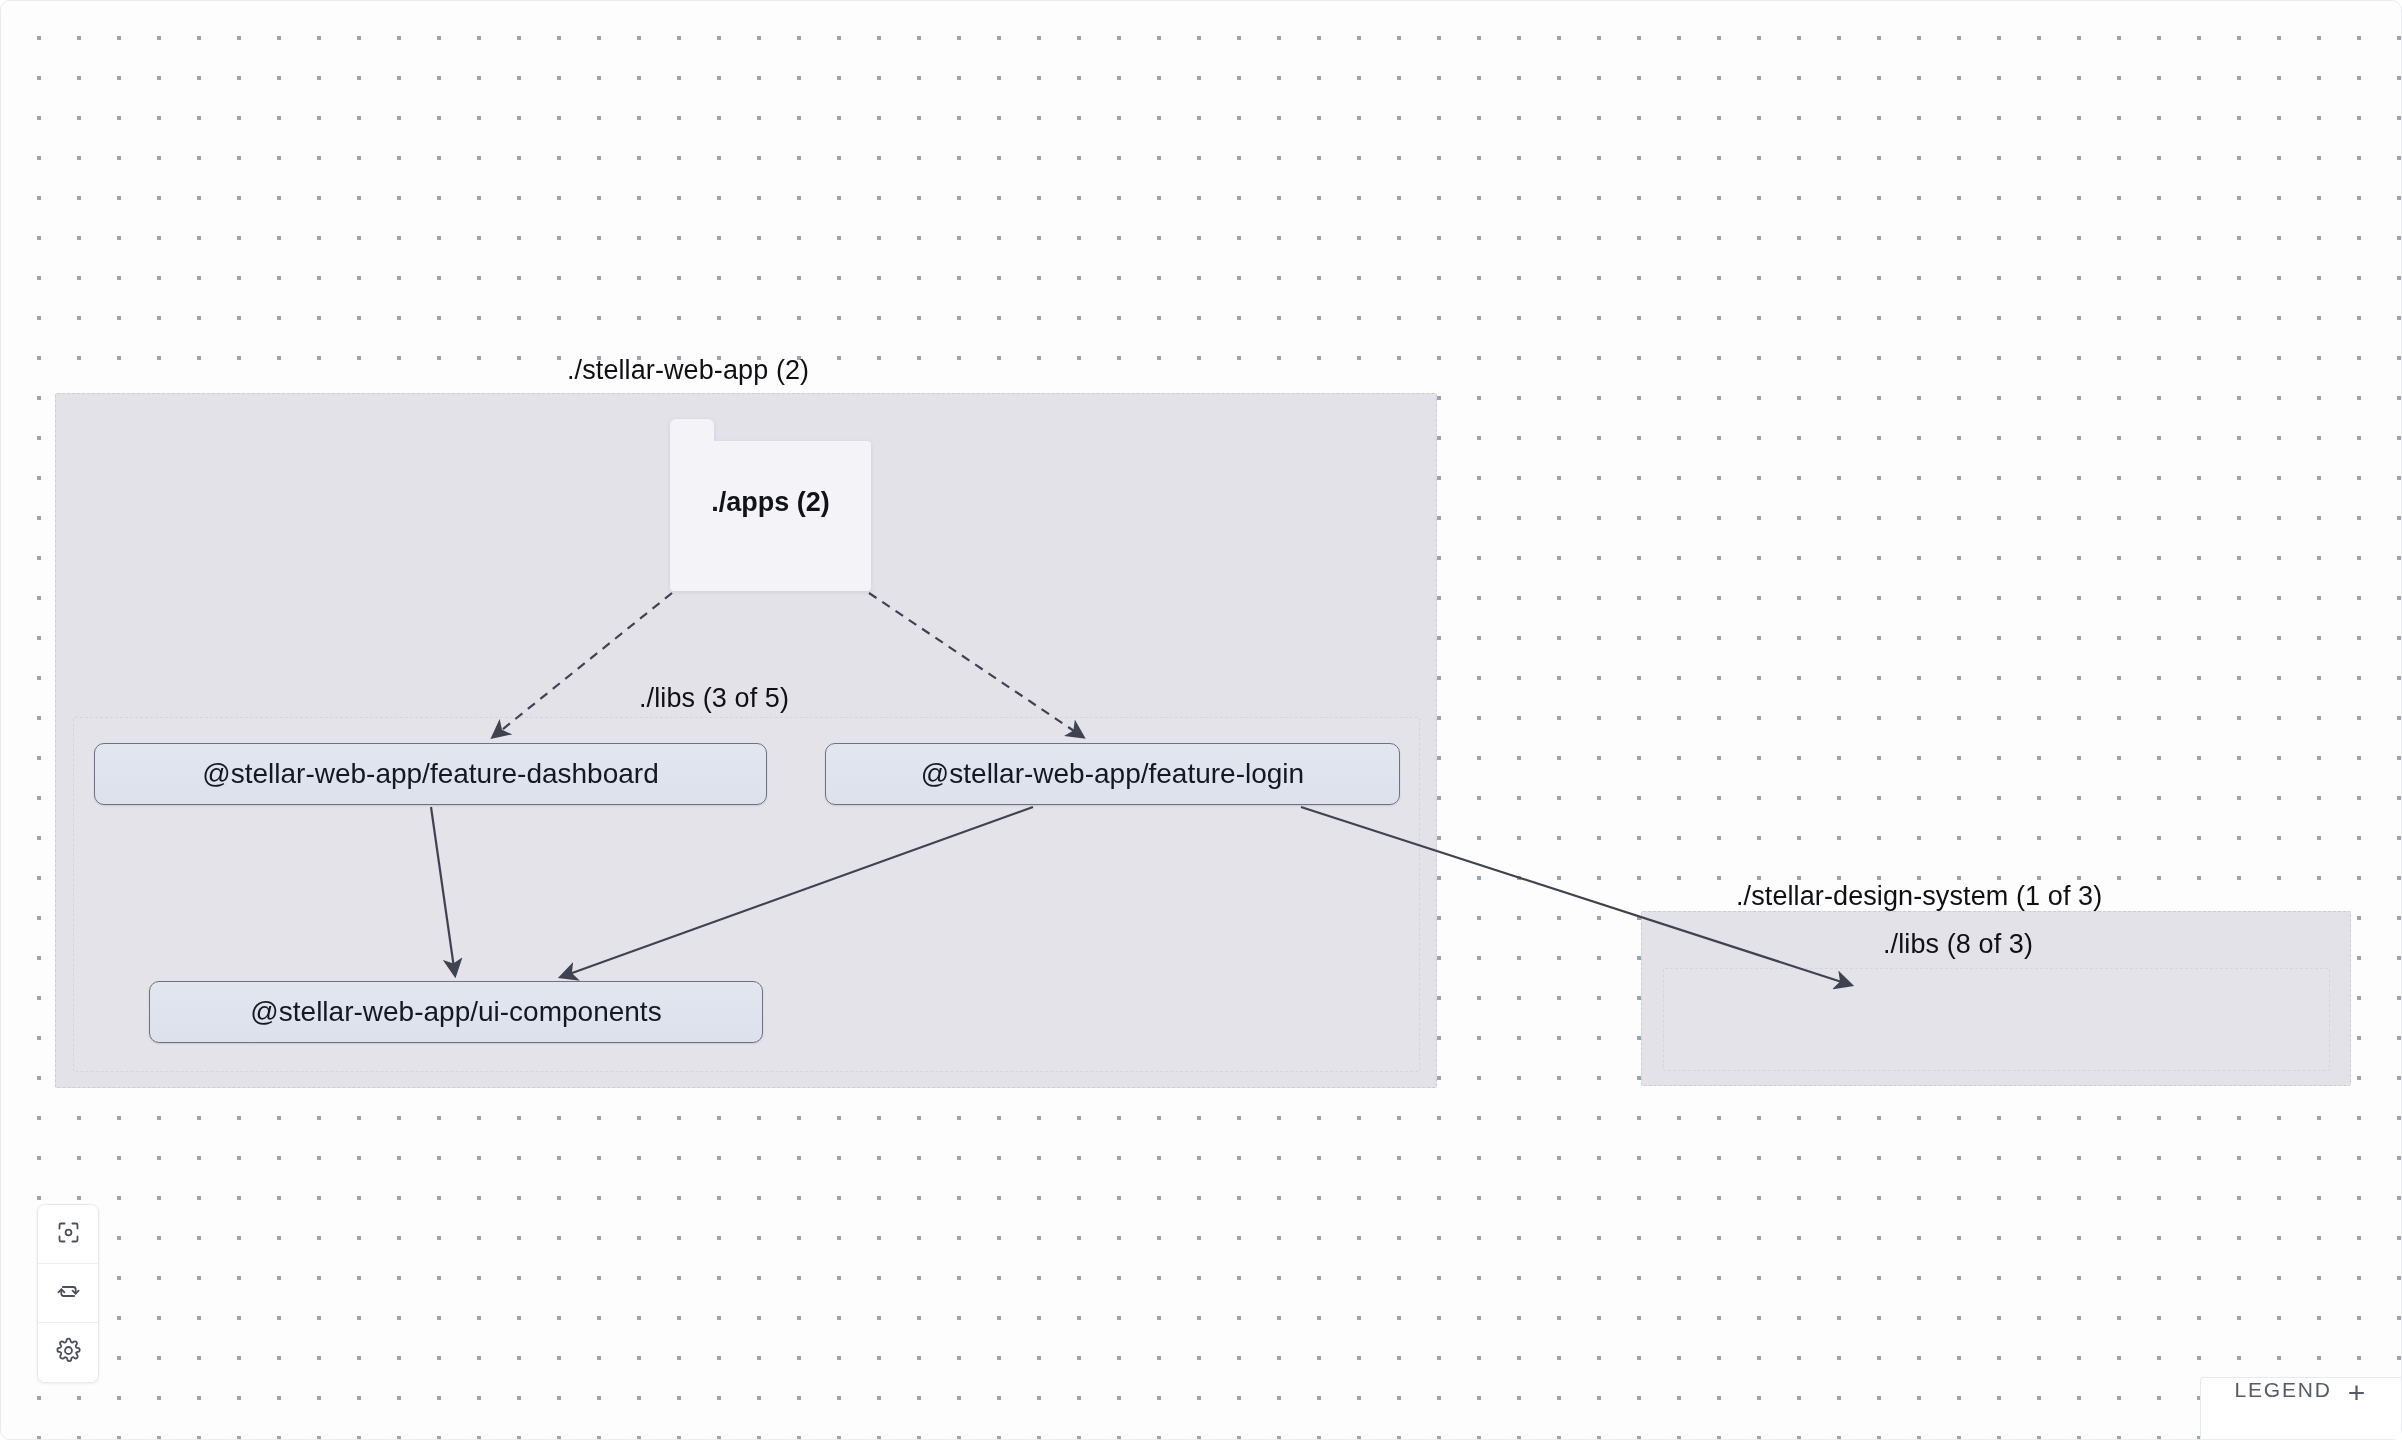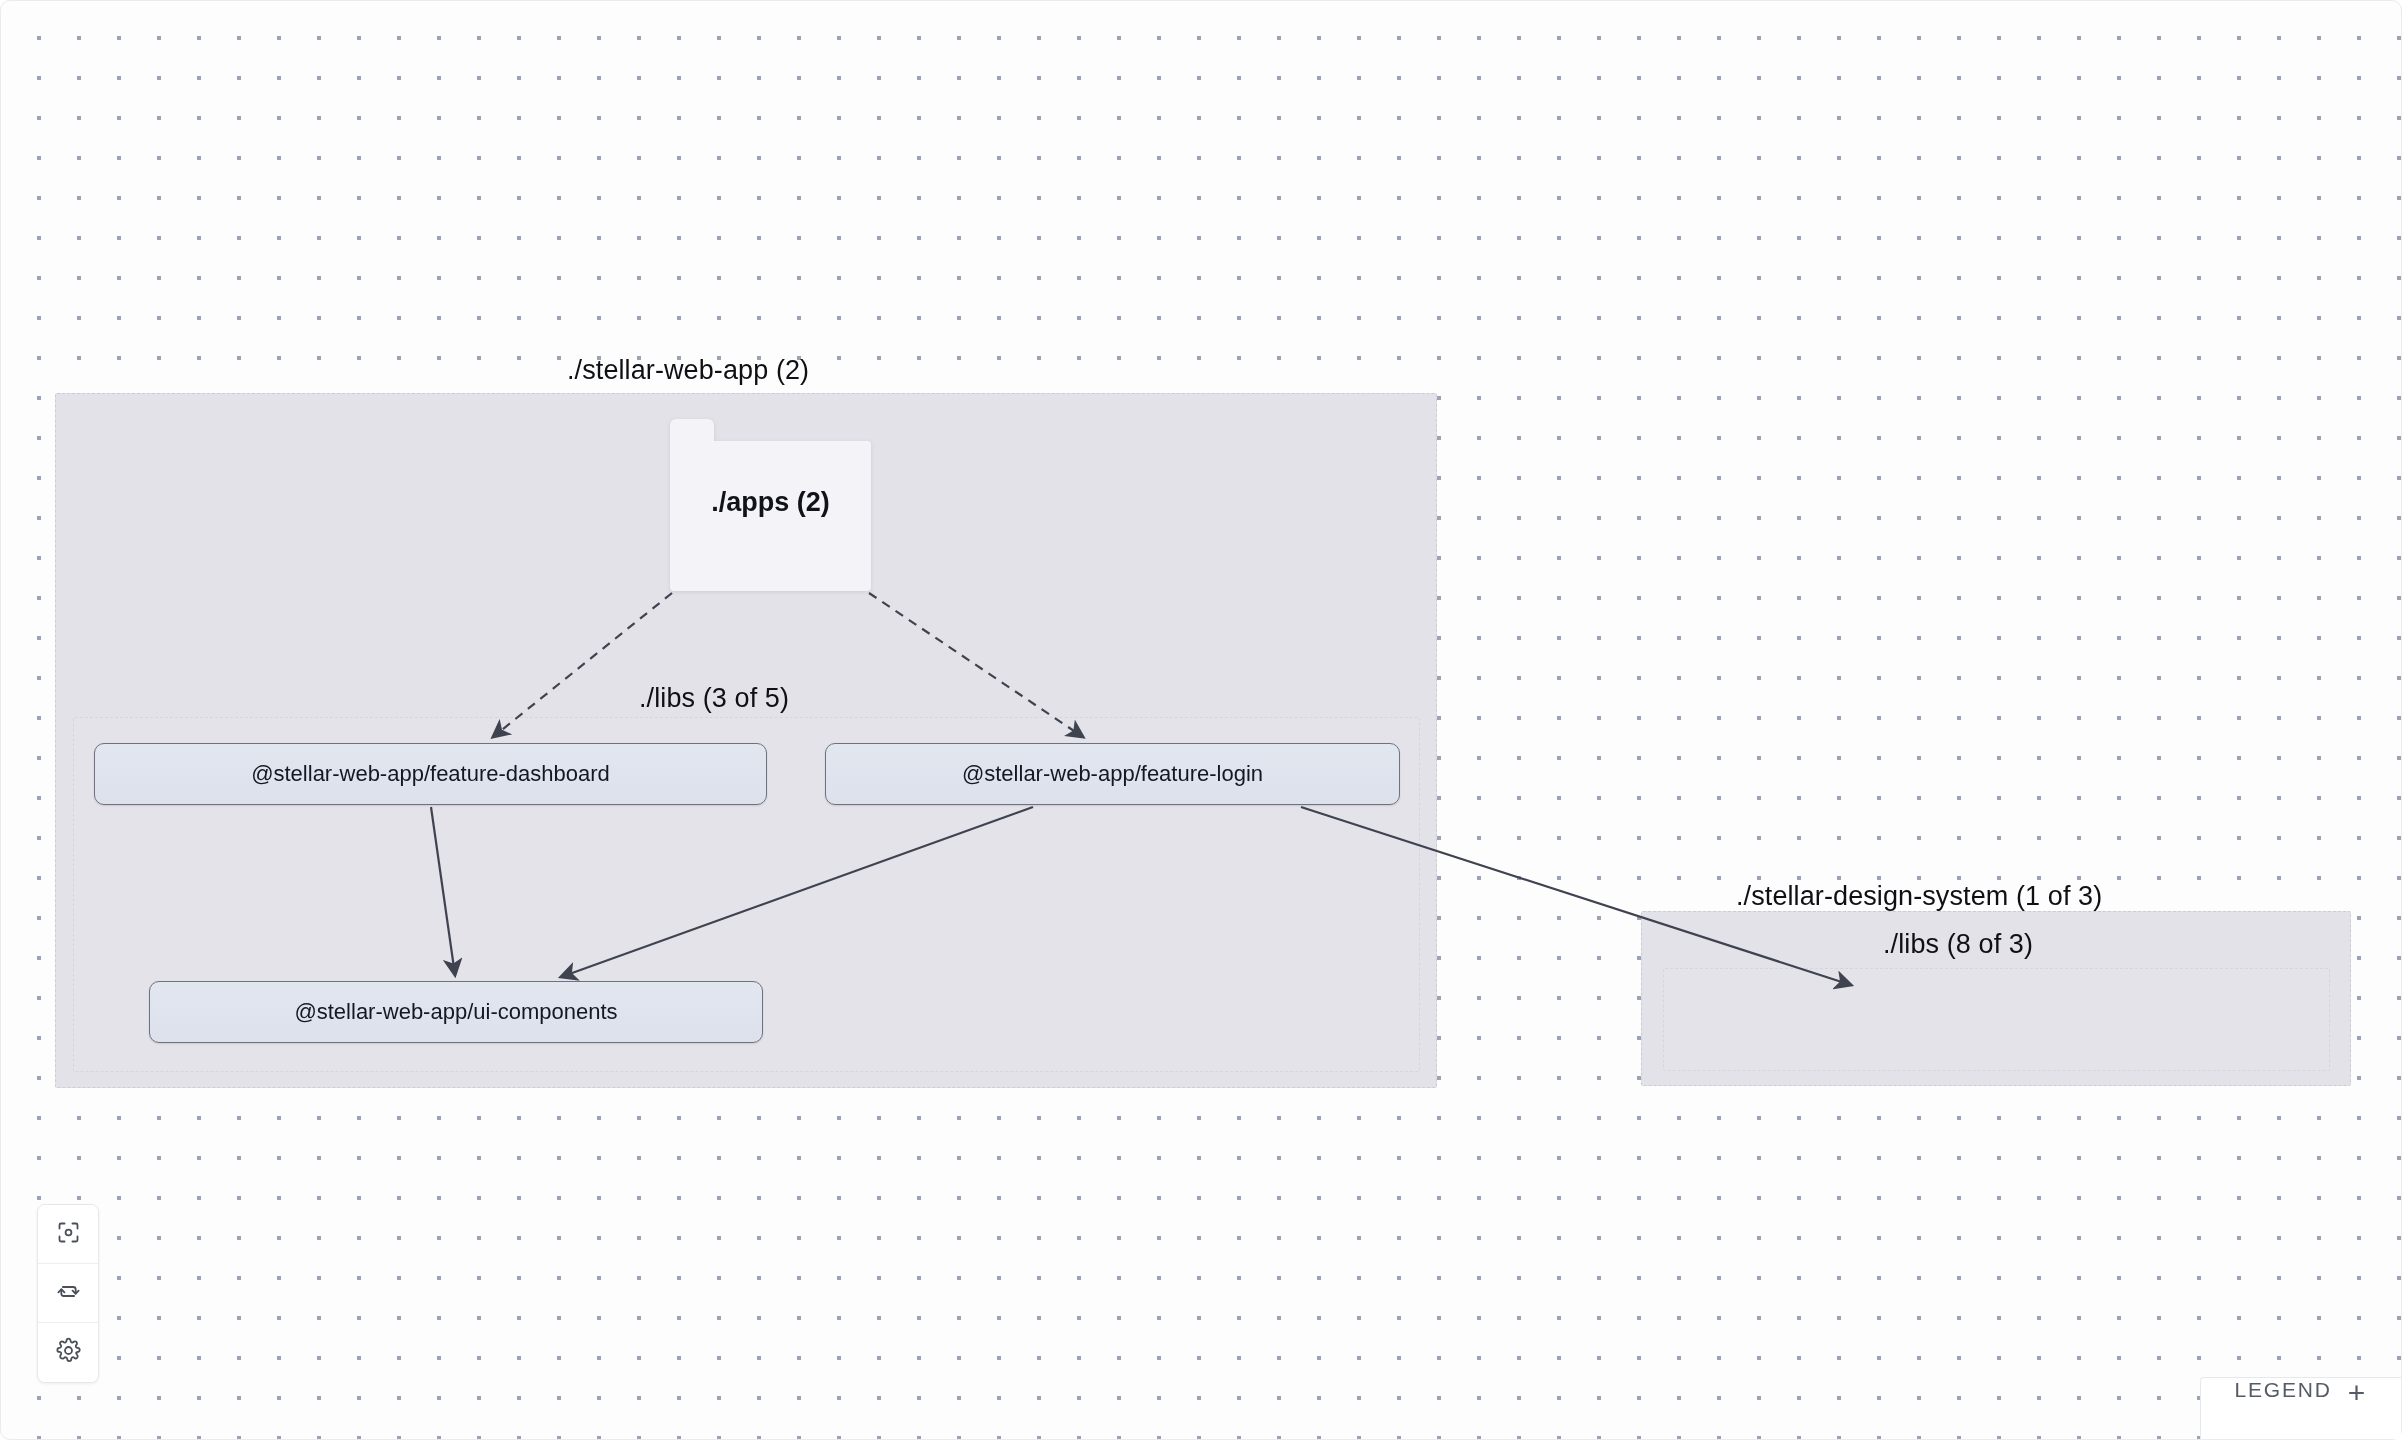--- a/index.html
+++ b/index.html
@@ -81,21 +81,21 @@
   
   .node {
     position: absolute;
     display: flex;
     align-items: center;
     justify-content: center;
     background: linear-gradient(180deg, #e2e6ef 0%, #dde1ec 100%);
     border: 1.3px solid #6f7180;
     border-radius: 10px;
     box-shadow: 0 1px 2px rgba(30,30,50,0.13);
-    font-size: 22px;
+    font-size: 28px;
     color: #141823;
     white-space: nowrap;
     z-index: 26;
     cursor: pointer;
   }
 
   
   #controls {
     position: absolute;
     left: 36px; bottom: 56px;

